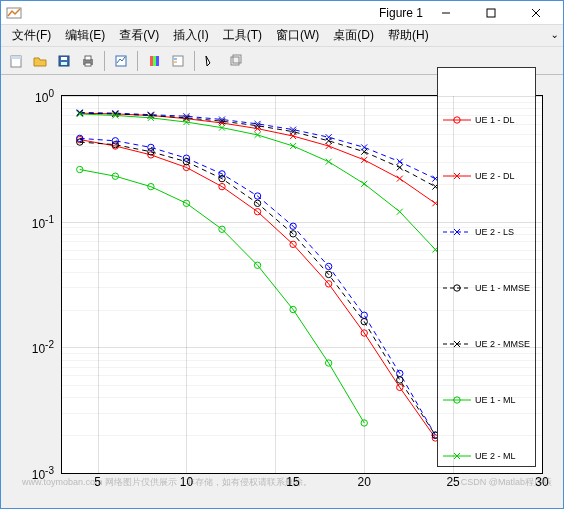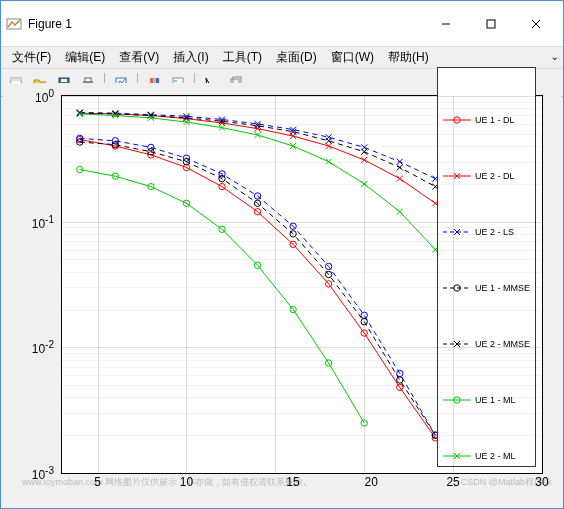--- a/index.html
+++ b/index.html
@@ -1,18 +1,18 @@
 <!DOCTYPE html>
 <html><head>
 <meta charset="utf-8">
 <style>
 * { box-sizing: border-box; margin: 0; padding: 0; }
 body { font-family: "Microsoft YaHei", Arial, sans-serif; font-size: 12px; background: #fff; }
 .window { width: 564px; height: 509px; border: 1px solid #4a90d9; background: #f0f0f0; position: relative; }
-.titlebar { height: 46px; background: #fff; display: flex; align-items: center; padding: 0 5px; border-bottom: 1px solid #ddd; }
+.titlebar { height: 24px; background: #fff; display: flex; align-items: center; padding: 0 5px; border-bottom: 1px solid #ddd; text-align: right; }
 .titlebar .icon-fig { width: 16px; height: 16px; margin-right: 6px; }
 .titlebar .title { flex: 1; font-size: 12px; color: #000; }
 .titlebar .wbtn { width: 45px; height: 28px; display: flex; align-items: center; justify-content: center; color: #000; }
 .menubar { height: 22px; background: #f0f0f0; display: flex; align-items: center; padding: 0 4px; border-bottom: 1px solid #ddd; position: relative; }
 .menubar .mitem { padding: 12px 7px; font-size: 12px; cursor: default; }
 .menubar .corner { position: absolute; right: 4px; top: 4px; font-size: 10px; }
 .toolbar { height: 28px; background: #f0f0f0; display: flex; align-items: center; padding: 0 4px; border-bottom: 1px solid #c0c0c0; gap: 2px; }
 .toolbar .tbtn { width: 22px; height: 22px; display: flex; align-items: center; justify-content: center; border: 1px solid transparent; }
 .toolbar .sep { width: 1px; height: 20px; background: #b0b0b0; margin: 0 3px; }
 .figarea { position: absolute; top: 82px; left: 2px; right: 2px; bottom: 2px; background: #f0f0f0; }
@@ -58,22 +58,22 @@
         </svg>
       </div>
   </div>
 
   <div class="menubar">
     <span class="mitem">文件(F)</span>
     <span class="mitem">编辑(E)</span>
     <span class="mitem">查看(V)</span>
     <span class="mitem">插入(I)</span>
     <span class="mitem">工具(T)</span>
+    <span class="mitem">窗口(W)</span>
     <span class="mitem">桌面(D)</span>
-    <span class="mitem">窗口(W)</span>
     <span class="mitem">帮助(H)</span>
     <span class="corner">⌄</span>
   </div>
 
   <div class="toolbar">
     <div class="tbtn">
         <svg width="14" height="14">
           <rect x="2" y="2" width="10" height="11" fill="#fff" stroke="#888"></rect>
           <rect x="2" y="2" width="10" height="3" fill="#cde"></rect>
         </svg>
@@ -462,21 +462,21 @@
         <span>www.toymoban.com 网络图片仅供展示，非存储，如有侵权请联系删除。</span>
         <span>CSDN @Matlab程序猿</span>
       </div>
     <div class="grid-line v" style="left: 35.5556px;"></div>
         <div class="tick x" style="left: 35.5556px;">5</div>
         <div class="grid-line v" style="left: 124.444px;"></div>
         <div class="tick x" style="left: 124.444px;">10</div>
         <div class="grid-line v" style="left: 213.333px;"></div>
         <div class="tick x" style="left: 231px;">15</div>
         <div class="grid-line v" style="left: 302.222px;"></div>
-        <div class="tick x" style="left: 302.222px; margin-left: 7px;">20</div>
+        <div class="tick x" style="left: 302.222px;">20</div>
         <div class="grid-line v" style="left: 391.111px;"></div>
         <div class="tick x" style="left: 391.111px;">25</div>
         <div class="grid-line v" style="left: 480px;"></div>
         <div class="tick x" style="left: 480px;">30</div>
         <div class="grid-line h" style="top: 377px;"></div>
         <div class="tick y" style="top: 377px;">10<sup>-3</sup></div>
         <div class="grid-line h" style="top: 339.171px; opacity: 0.4;"></div>
         <div class="grid-line h" style="top: 317.042px; opacity: 0.4;"></div>
         <div class="grid-line h" style="top: 301.341px; opacity: 0.4;"></div>
         <div class="grid-line h" style="top: 289.163px; opacity: 0.4;"></div>

